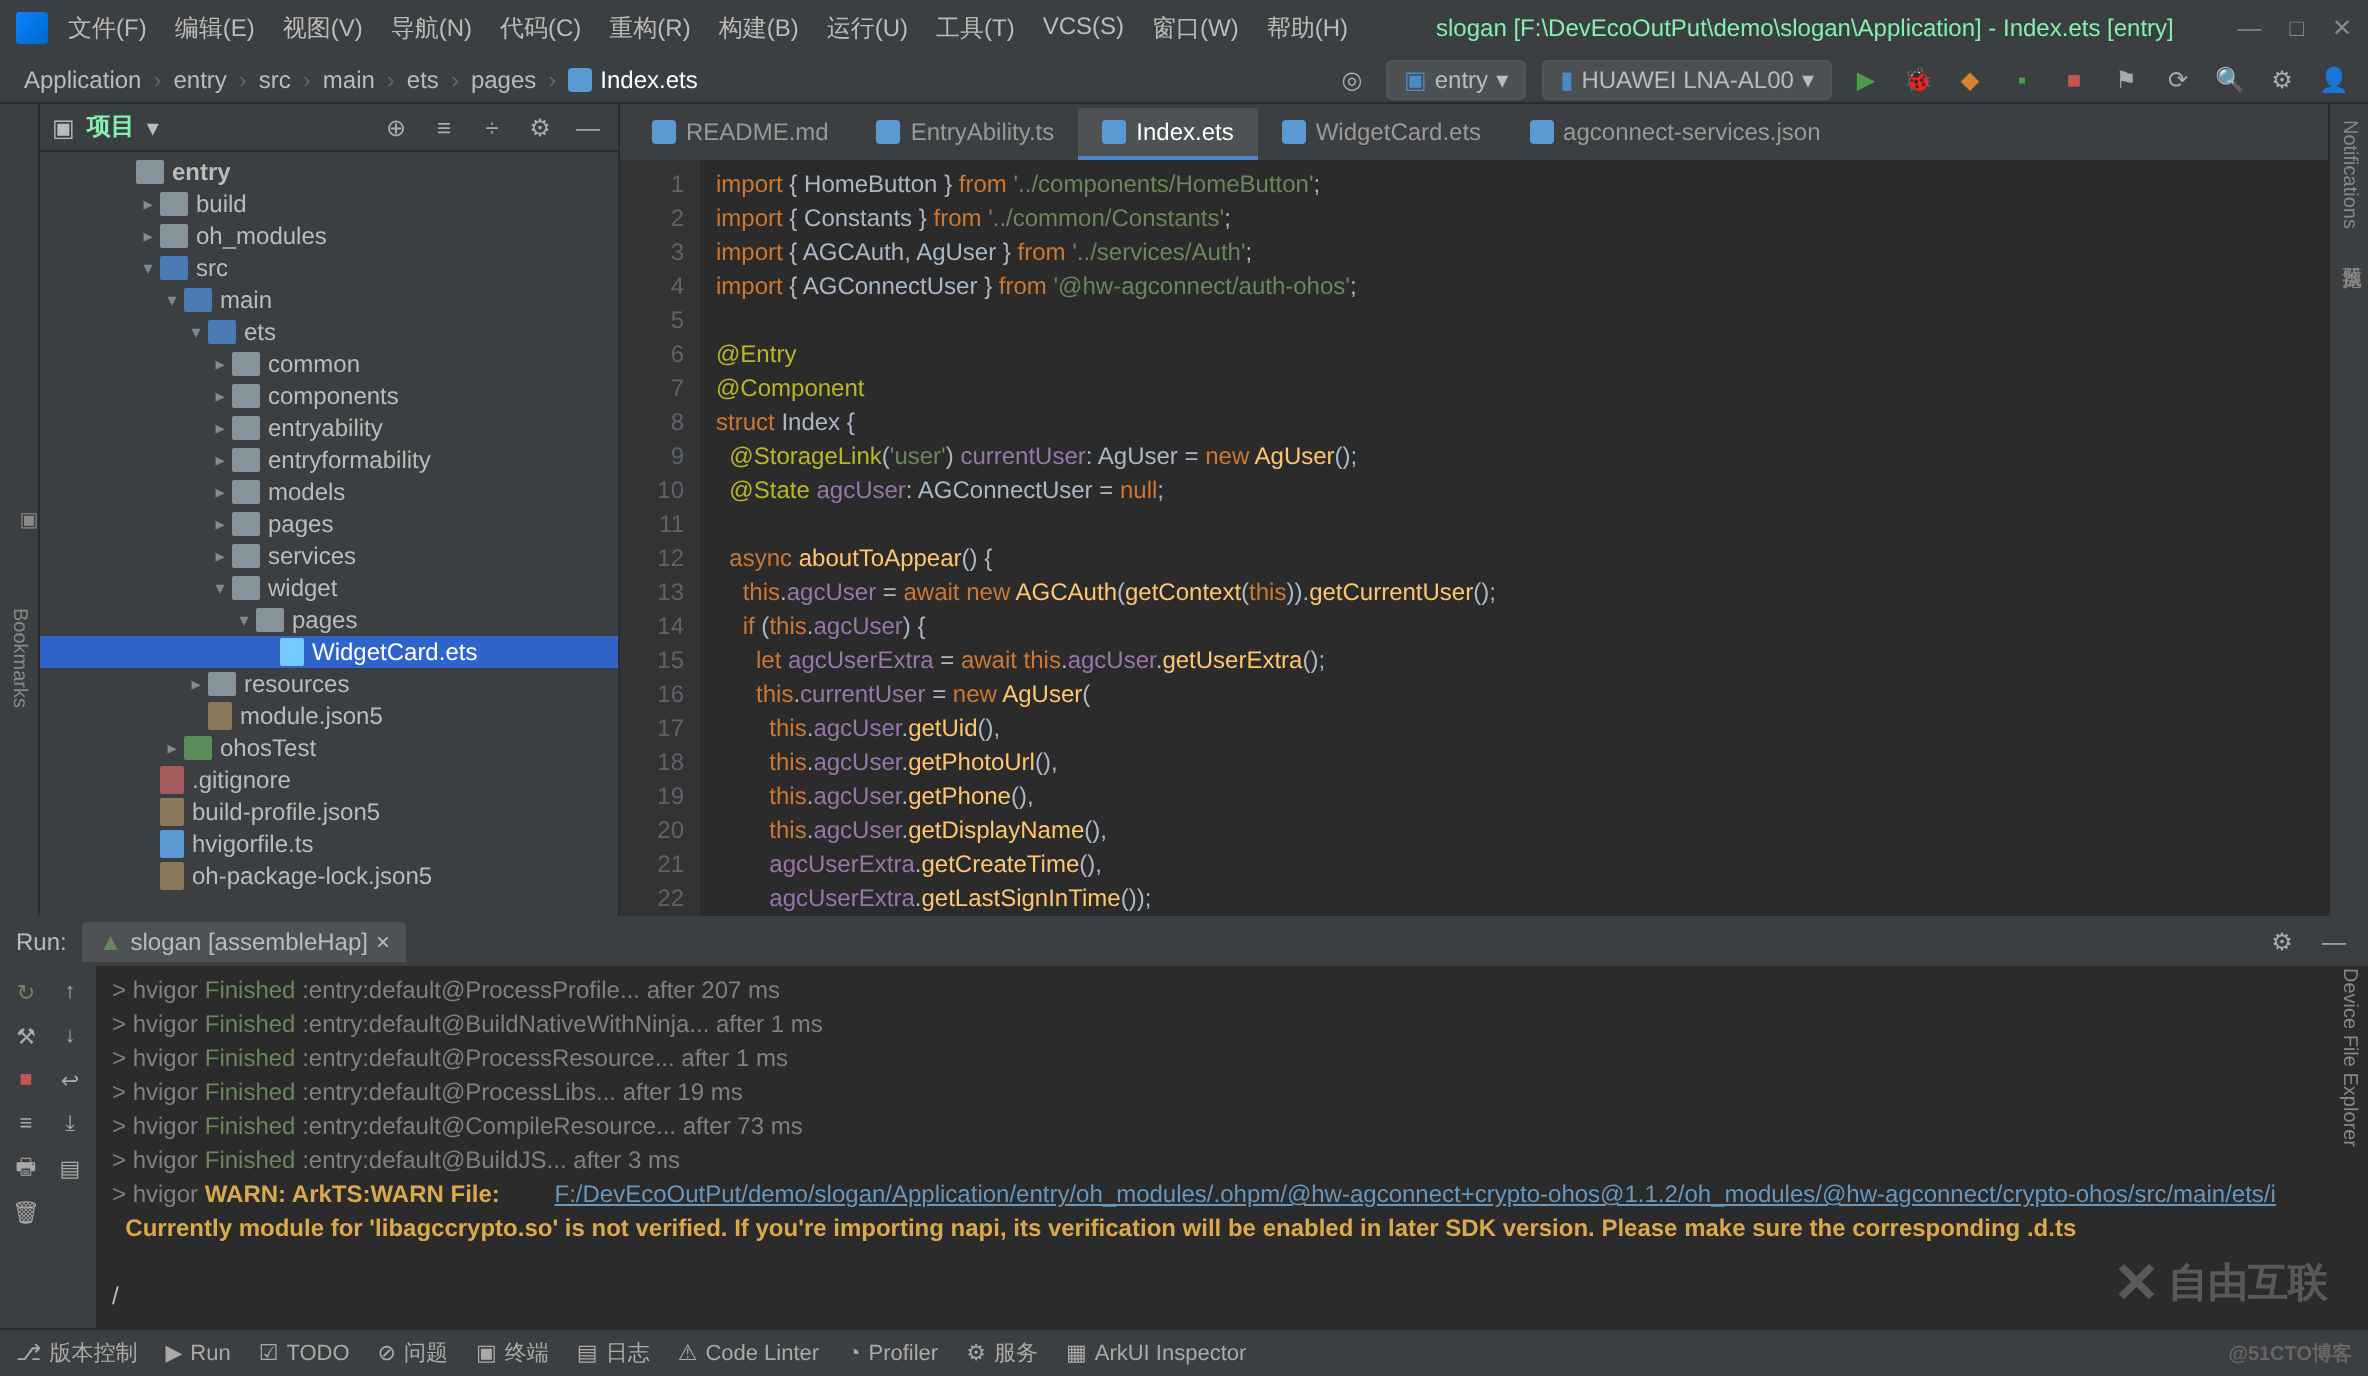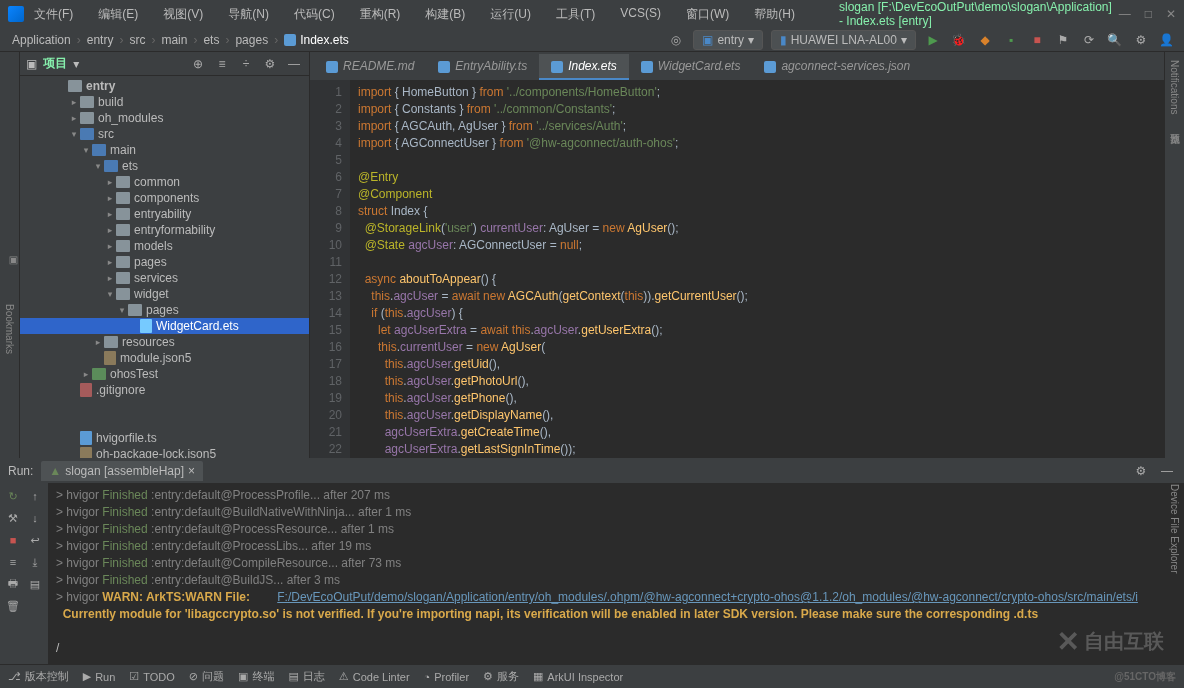--- a/index.html
+++ b/index.html
@@ -32,21 +32,21 @@
 .tree-row.sel .folder-ic, .tree-row.sel .file-ic { filter: brightness(1.3); }
 .exp { width: 12px; text-align: center; color: #888; font-size: 9px; }
 .folder-ic { width: 14px; height: 12px; background: #87939a; border-radius: 1px; margin-right: 4px; }
 .folder-ic.src { background: #4a7ab3; }
 .folder-ic.test { background: #5b8c5a; }
 .file-ic { width: 12px; height: 14px; background: #5b9bd5; border-radius: 1px; margin-right: 4px; }
 .file-ic.json { background: #8a7a5b; }
 .file-ic.git { background: #a55b5b; }
 .editor-panel { flex: 1; display: flex; flex-direction: column; background: #2b2b2b; }
 .ed-tabs { height: 28px; background: #3c3f41; display: flex; align-items: flex-end; padding-left: 4px; }
-.ed-tab { padding: 5px 12px; color: #999; display: flex; align-items: flex-end; gap: 5px; cursor: pointer; border-bottom: 2px solid transparent; font-style: italic; }
+.ed-tab { padding: 5px 12px; color: #999; display: flex; align-items: center; gap: 5px; cursor: pointer; border-bottom: 2px solid transparent; }
 .ed-tab.active { background: #4e5254; color: #fff; border-bottom: 2px solid #4a88c7; }
 .ed-body { flex: 1; display: flex; overflow: hidden; font-family: "Consolas", monospace; font-size: 12px; line-height: 17px; }
 .gutter { width: 40px; text-align: right; color: #606366; padding: 4px 8px 0 0; background: #313335; user-select: none; }
 .code { flex: 1; padding: 4px 8px; white-space: pre; color: #a9b7c6; overflow: auto; }
 .kw { color: #cc7832; }
 .str { color: #6a8759; }
 .fn { color: #ffc66d; }
 .type { color: #a9b7c6; }
 .ann { color: #bbb529; }
 .prop { color: #9876aa; }
@@ -66,21 +66,21 @@
 .status-bar { height: 24px; background: #3c3f41; border-top: 1px solid #2b2b2b; display: flex; align-items: center; padding: 0 8px; gap: 14px; color: #aaa; font-size: 11px; }
 .status-item { display: flex; align-items: center; gap: 4px; cursor: pointer; }
 .tree-row .label { white-space: nowrap; }
 .watermark { position: absolute; right: 20px; bottom: 30px; color: #888; font-size: 20px; font-weight: bold; opacity: 0.5; display: flex; align-items: center; gap: 4px; }
 </style>
 </head>
 <body>
 
 <div class="title-bar">
   <div class="logo"></div>
-  <div id="menu-host" style="display:flex;gap:17px;">
+  <div id="menu-host" style="display:flex;gap:6px;">
       <span class="menu-item">文件(F)</span>
       <span class="menu-item">编辑(E)</span>
       <span class="menu-item">视图(V)</span>
       <span class="menu-item">导航(N)</span>
       <span class="menu-item">代码(C)</span>
       <span class="menu-item">重构(R)</span>
       <span class="menu-item">构建(B)</span>
       <span class="menu-item">运行(U)</span>
       <span class="menu-item">工具(T)</span>
       <span class="menu-item">VCS(S)</span>
@@ -262,21 +262,26 @@
         <div class="tree-row" style="padding-left: 60px;">
           <span class="exp">▸</span>
           <span class="folder-ic test"></span>
           <span class="label">ohosTest</span>
         </div>
         <div class="tree-row" style="padding-left: 48px; text-align: right;">
           <span class="exp"></span>
           <span class="file-ic git"></span>
           <span class="label">.gitignore</span>
         </div>
-        <div class="tree-row" style="padding-left: 48px; margin-top: 32px;">
+        <div class="tree-row" style="padding-left: 48px;">
+          <span class="exp"></span>
+          <span class="file-ic json"></span>
+          <span class="label">build-profile.json5</span>
+        </div>
+        <div class="tree-row" style="padding-left: 48px;">
           <span class="exp"></span>
           <span class="file-ic"></span>
           <span class="label">hvigorfile.ts</span>
         </div>
         <div class="tree-row" style="padding-left: 48px;">
           <span class="exp"></span>
           <span class="file-ic json"></span>
           <span class="label">oh-package-lock.json5</span>
         </div>
       </div>

